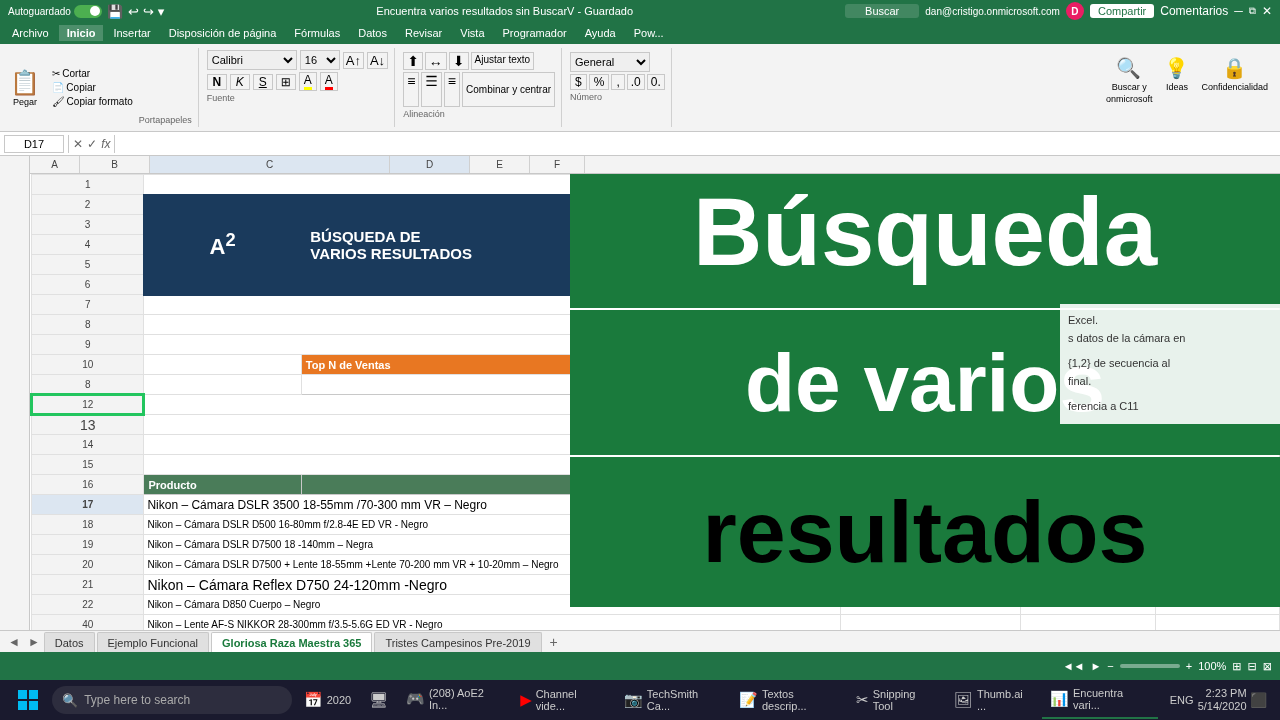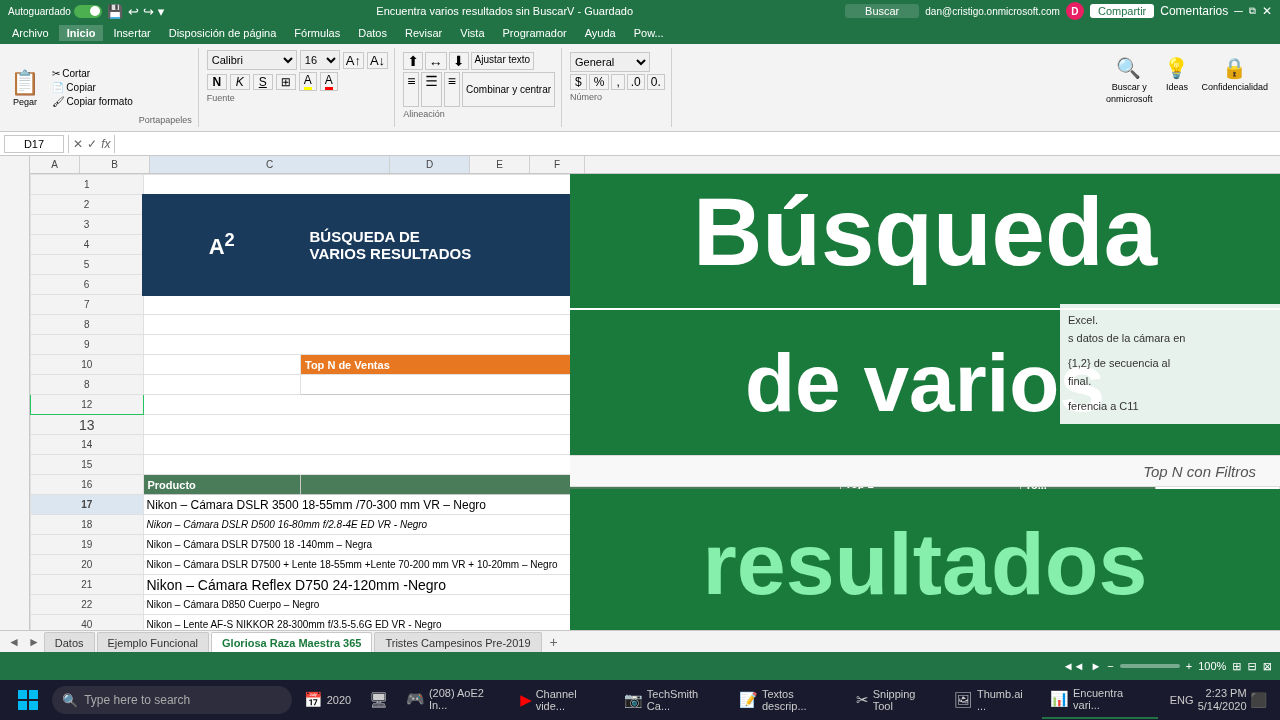--- a/index.html
+++ b/index.html
@@ -319,21 +319,21 @@
 
       <tr>
         <td style="border:1px solid #e0e0e0;height:20px;background:#f3f3f3;text-align:center;font-size:10px;color:#444;">8</td>
         <td style="border:1px solid #e0e0e0;height:20px;"></td>
         <td colspan="2" style="border:1px solid #c8c8c8;height:20px;text-align:right;padding-right:4px;font-size:11px;">2</td>
         <td style="border:1px solid #e0e0e0;height:20px;"></td>
         <td style="border:1px solid #e0e0e0;height:20px;"></td>
       </tr>
 
       <tr>
-            <td style="border:1px solid #22c55e;height:20px;background:#f3f3f3;text-align:center;font-size:10px;color:#444;">12</td>
+            <td style="border:3px solid #22c55e;height:20px;background:#f3f3f3;text-align:center;font-size:10px;color:#444;">12</td>
             <td colspan="5" style="border:1px solid #e0e0e0;height:20px;"></td>
           </tr>
       <tr>
             <td style="border:1px solid #e0e0e0;height:20px;background:#f3f3f3;text-align:center;font-size:14px;color:#444;">13</td>
             <td colspan="5" style="border:1px solid #e0e0e0;height:20px;"></td>
           </tr>
       <tr>
             <td style="border:1px solid #e0e0e0;height:20px;background:#f3f3f3;text-align:center;font-size:10px;color:#444;">14</td>
             <td colspan="5" style="border:1px solid #e0e0e0;height:20px;"></td>
           </tr>
@@ -354,21 +354,21 @@
       <tr>
         <td style="border:1px solid #e0e0e0;height:20px;background:#dce6f1;text-align:center;font-size:10px;color:#444;font-weight:bold;">17</td>
         <td colspan="2" style="border:1px solid #e0e0e0;height:20px;font-size:12px;padding:0 3px;white-space:nowrap;overflow:hidden;">Nikon – Cámara DSLR 3500 18-55mm /70-300 mm VR – Negro</td>
         <td style="border:2px solid #4472c4;height:20px;background:#dce6f1;font-size:10px;"></td>
         <td style="border:1px solid #e0e0e0;height:20px;font-size:10px;background:#ffeb3b;"></td>
         <td style="border:1px solid #e0e0e0;height:20px;font-size:10px;"></td>
       </tr>
 
       <tr>
         <td style="border:1px solid #e0e0e0;height:20px;background:#f3f3f3;text-align:center;font-size:10px;color:#444;">18</td>
-        <td colspan="2" style="border:1px solid #e0e0e0;height:20px;font-size:10px;padding:0 3px;white-space:nowrap;overflow:hidden;font-style:italic;">Nikon – Cámara DSLR D500 16-80mm f/2.8-4E ED VR - Negro</td>
+        <td colspan="2" style="border:1px solid #e0e0e0;height:20px;font-size:10px;padding:0 3px;white-space:nowrap;overflow:hidden;">Nikon – Cámara DSLR D500 16-80mm f/2.8-4E ED VR - Negro</td>
         <td style="border:1px solid #e0e0e0;height:20px;"></td>
             <td style="border:1px solid #e0e0e0;height:20px;background:#ffeb3b;"></td>
             <td style="border:1px solid #e0e0e0;height:20px;"></td>
       </tr>
       <tr>
         <td style="border:1px solid #e0e0e0;height:20px;background:#f3f3f3;text-align:center;font-size:10px;color:#444;">19</td>
         <td colspan="2" style="border:1px solid #e0e0e0;height:20px;font-size:10px;padding:0 3px;white-space:nowrap;overflow:hidden;">Nikon – Cámara DSLR D7500 18 -140mm – Negra</td>
         <td style="border:1px solid #e0e0e0;height:20px;"></td>
             <td style="border:1px solid #e0e0e0;height:20px;"></td>
             <td style="border:1px solid #e0e0e0;height:20px;"></td>
@@ -409,26 +409,23 @@
   <div style="position:absolute;top:156px;left:570px;right:0;bottom:90px;z-index:10;overflow:hidden;">
 
     <div style="background:#1a7a3c;height:152px;display:flex;align-items:center;justify-content:center;">
       <span style="color:white;font-size:96px;font-weight:900;font-family:'Arial Black',Arial,sans-serif;line-height:1;">Búsqueda</span>
     </div>
 
     <div style="background:#1a7a3c;height:145px;display:flex;align-items:center;justify-content:center;margin-top:2px;">
       <span style="color:white;font-size:82px;font-weight:900;font-family:'Arial Black',Arial,sans-serif;">de varios</span>
     </div>
 
-    <div style="background:#f8f8f8;height:32px;display:flex;align-items:center;justify-content:flex-end;padding-right:24px;border-top:1px solid #ddd;border-bottom:1px solid #ddd;">
-      <span style="color:#555;font-size:15px;font-style:italic;">Top N con Filtros</span>
-    </div>
 
     <div style="background:#1a7a3c;height:150px;display:flex;align-items:center;justify-content:center;margin-top:2px;">
-      <span style="color:#86efac;font-size:88px;font-weight:900;font-family:'Arial Black',Arial,sans-serif;">resultados</span>
+      <span style="color:#000000;font-size:88px;font-weight:900;font-family:'Arial Black',Arial,sans-serif;">resultados</span>
     </div>
 
     <div style="position:absolute;right:0;top:148px;width:220px;padding:8px;background:rgba(255,255,255,0.9);font-size:11px;color:#333;line-height:1.6;">
       <div>Excel.</div>
       <div>s datos de la cámara en</div>
       <div style="height:8px;"></div>
       <div>{1,2} de secuencia al</div>
       <div>final.</div>
       <div style="height:8px;"></div>
       <div>ferencia a C11</div>

